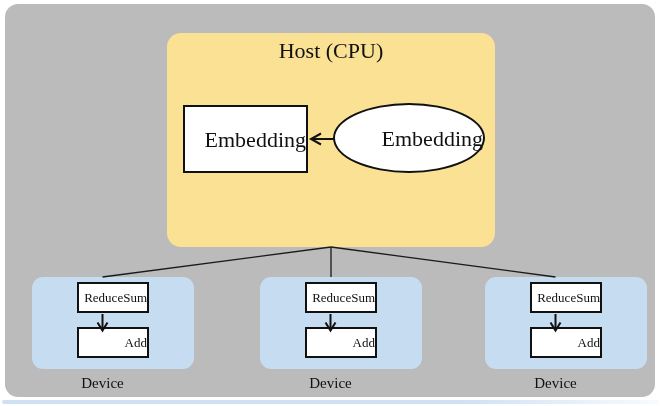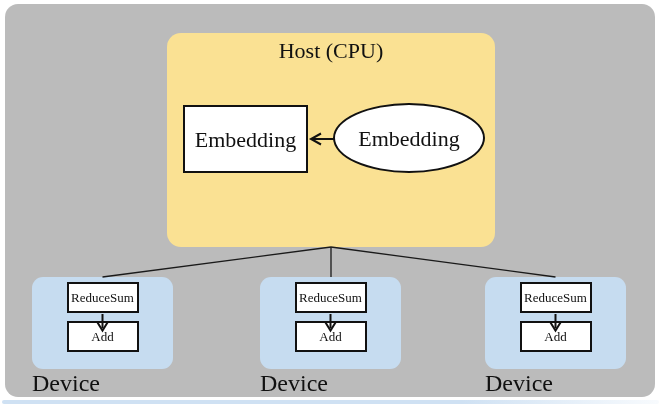--- a/index.html
+++ b/index.html
@@ -30,54 +30,54 @@
     border-radius:14px;
   }
   .host-title{
     position:absolute;left:0;top:4px;width:100%;
     text-align:center;font-size:22px;color:var(--ink);
     line-height:28px;
   }
   .node{
     position:absolute;background:var(--node_white);
     border:2px solid var(--ink);
-    display:flex;flex-direction:column;align-items:center;justify-content:center;
+    display:flex;flex-direction:column;align-items:flex-end;justify-content:center;
     color:var(--ink);
   }
   .lookup{
     left:16px;top:72px;width:125px;height:68px;
     font-size:22px;line-height:27px;text-align:center;
   }
   .table-ellipse{
     left:166px;top:70px;width:152px;height:70px;
     border-radius:50%;
     font-size:22px;line-height:27px;text-align:center;
   }
   .wires{
     position:absolute;left:0;top:0;width:661px;height:406px;
     pointer-events:none;
   }
   .device{
-    position:absolute;top:277px;width:141px;height:92px;
+    position:absolute;top:277px;width:162px;height:92px;
     background:var(--device_blue);
     border-radius:11px;
   }
   .device .op{
     left:50%;transform:translateX(-50%);
     width:72px;height:31px;
     font-size:13px;line-height:13px;text-align:center;
   }
   .device .op.reduce{top:5px;}
-  .device .op.add{top:44px;}
+  .device .op.add{top:50px;}
   .dev1{left:32px;}
   .dev2{left:260px;}
   .dev3{left:485px;}
   .caption{
     position:absolute;top:370px;width:141px;
-    font-size:24px;color:var(--ink);line-height:26px;
+    text-align:center;font-size:15px;color:var(--ink);line-height:26px;
   }
   .cap1{left:32px;}
   .cap2{left:260px;}
   .cap3{left:485px;}
   .reflection{
     position:absolute;left:2px;top:400px;width:657px;height:4px;
     border-radius:3px;
     background:linear-gradient(to right,
       var(--reflection_blue) 0%,
       var(--reflection_blue) 70%,

